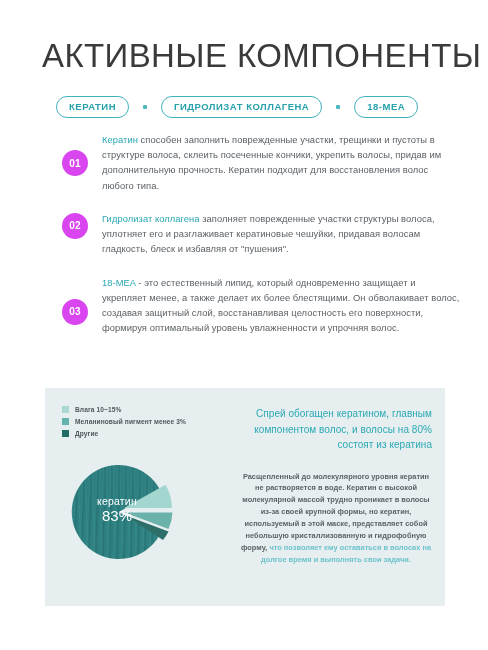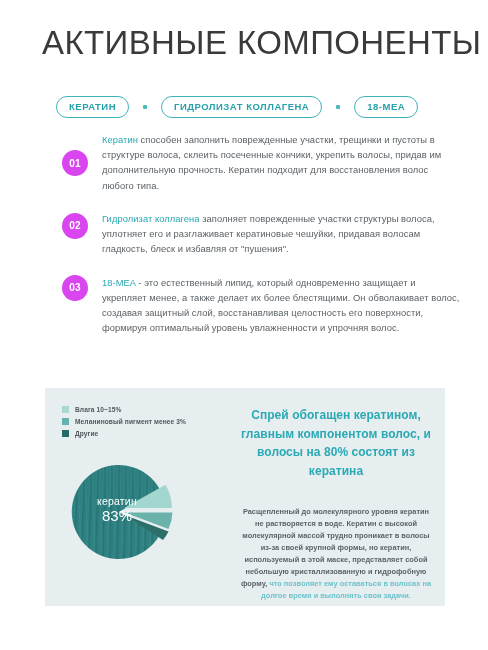--- a/index.html
+++ b/index.html
@@ -14,21 +14,21 @@
     position: relative;
     width: 488px;
     height: 650px;
     background: #ffffff;
   }
 
   
   .page-title {
     position: absolute;
     left: 42px;
-    top: 24px;
+    top: 37px;
     font-size: 33px;
     letter-spacing: 0.4px;
     font-weight: 400;
     color: #3a3a3a;
     white-space: nowrap;
   }
 
   
   .pill-row {
     position: absolute;
@@ -81,21 +81,21 @@
     color: #ffffff;
     font-size: 10px;
     font-weight: 600;
     display: flex;
     align-items: center;
     justify-content: center;
     letter-spacing: 0.3px;
   }
   .item.i1 .badge { margin-top: 18px; }
   .item.i2 .badge { margin-top: 2px; }
-  .item.i3 .badge { }
+  .item.i3 .badge { margin-top: 24px; }
   .item-text {
     margin-left: 14px;
     font-size: 9.4px;
     line-height: 1.62;
     color: #5b6166;
     letter-spacing: 0.05px;
   }
   .hl { color: #2aa7b2; }
 
   
@@ -155,28 +155,29 @@
 
   
   .right-col {
     position: absolute;
     left: 195px;
     top: 18px;
     width: 192px;
     text-align: center;
   }
   .headline {
-    font-size: 12px;
-    font-weight: 700;
+    font-size: 10px;
+    font-weight: 400;
     line-height: 1.55;
     color: #2aa9b4;
     letter-spacing: 0.05px;
+    text-align: right;
   }
   .body-note {
-    margin-top: 26px;
+    margin-top: 18px;
     font-size: 7.4px;
     font-weight: 700;
     line-height: 1.62;
     color: #5a6367;
     letter-spacing: 0.02px;
   }
   .body-note .soft { color: #6cc3cc; }
 </style>
 </head>
 <body>

